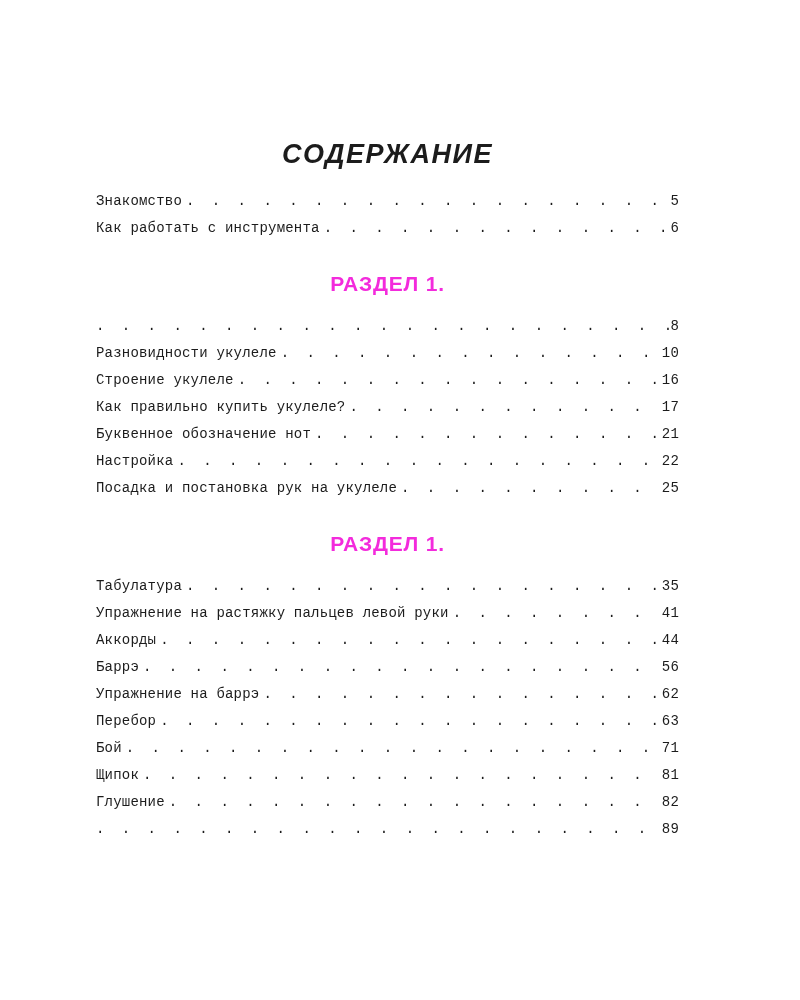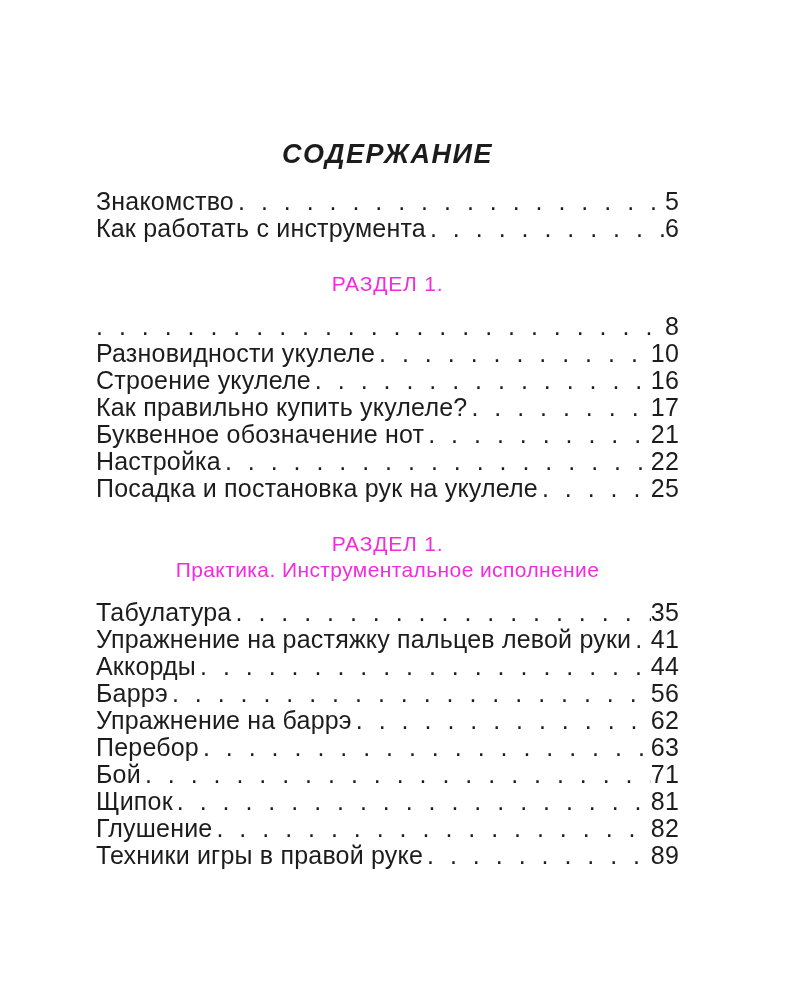--- a/index.html
+++ b/index.html
@@ -29,44 +29,45 @@
     line-height: 32px;
     color: var(--text-color, #1c1c1c);
   }
   .toc-list {
     margin-top: 18px;
   }
   .toc-row {
     display: flex;
     align-items: center;
     line-height: 27px;
-    font-size: 25px;
+    font-size: 14px;
     letter-spacing: 0.2px;
     white-space: nowrap;
+    font-family: Liberation Mono, monospace;
   }
   .toc-label {
     flex: 0 0 auto;
     padding-right: 4px;
   }
   .toc-dots {
     flex: 1 1 auto;
     overflow: hidden;
     word-spacing: 7px;
     letter-spacing: 1px;
     color: var(--text-color, #1c1c1c);
   }
   .toc-page {
     flex: 0 0 auto;
     text-align: right;
   }
   .section-heading {
     margin-top: 29px;
     text-align: center;
     color: var(--accent, #f32bdc);
-    font-weight: normal;
+    font-weight: bold;
   }
   .section-heading .line1 {
     font-size: 21px;
     line-height: 26px;
     letter-spacing: 0.8px;
   }
   .section-heading .line2 {
     font-size: 21px;
     line-height: 26px;
     letter-spacing: 0.4px;
@@ -127,21 +128,20 @@
           <span class="toc-page">22</span>
         </div>
         <div class="toc-row">
           <span class="toc-label">Посадка и постановка рук на укулеле</span>
           <span class="toc-dots"> . . . . . . . . . . . . . . . . . . . . . . . . . . . . . . . . . . . . . . . . . . . . . . . . . . . . . . . . . . . . . . . . . . . . . . . . . . . . . . . .</span>
           <span class="toc-page">25</span>
         </div>
       </div>
       <div class="section-heading">
         <div class="line1">РАЗДЕЛ 1.</div>
-        <div class="line2">Практика. Инструментальное исполнение</div>
       </div>
       <div class="section-list">
         <div class="toc-row">
           <span class="toc-label">Табулатура</span>
           <span class="toc-dots"> . . . . . . . . . . . . . . . . . . . . . . . . . . . . . . . . . . . . . . . . . . . . . . . . . . . . . . . . . . . . . . . . . . . . . . . . . . . . . . . .</span>
           <span class="toc-page">35</span>
         </div>
         <div class="toc-row">
           <span class="toc-label">Упражнение на растяжку пальцев левой руки</span>
           <span class="toc-dots"> . . . . . . . . . . . . . . . . . . . . . . . . . . . . . . . . . . . . . . . . . . . . . . . . . . . . . . . . . . . . . . . . . . . . . . . . . . . . . . . .</span>
@@ -176,19 +176,18 @@
           <span class="toc-label">Щипок</span>
           <span class="toc-dots"> . . . . . . . . . . . . . . . . . . . . . . . . . . . . . . . . . . . . . . . . . . . . . . . . . . . . . . . . . . . . . . . . . . . . . . . . . . . . . . . .</span>
           <span class="toc-page">81</span>
         </div>
         <div class="toc-row">
           <span class="toc-label">Глушение</span>
           <span class="toc-dots"> . . . . . . . . . . . . . . . . . . . . . . . . . . . . . . . . . . . . . . . . . . . . . . . . . . . . . . . . . . . . . . . . . . . . . . . . . . . . . . . .</span>
           <span class="toc-page">82</span>
         </div>
         <div class="toc-row">
-          <span class="toc-label">Техники игры в правой руке</span>
           <span class="toc-dots"> . . . . . . . . . . . . . . . . . . . . . . . . . . . . . . . . . . . . . . . . . . . . . . . . . . . . . . . . . . . . . . . . . . . . . . . . . . . . . . . .</span>
           <span class="toc-page">89</span>
         </div>
       </div>
     </div>
 </div>
 
 </body></html>

